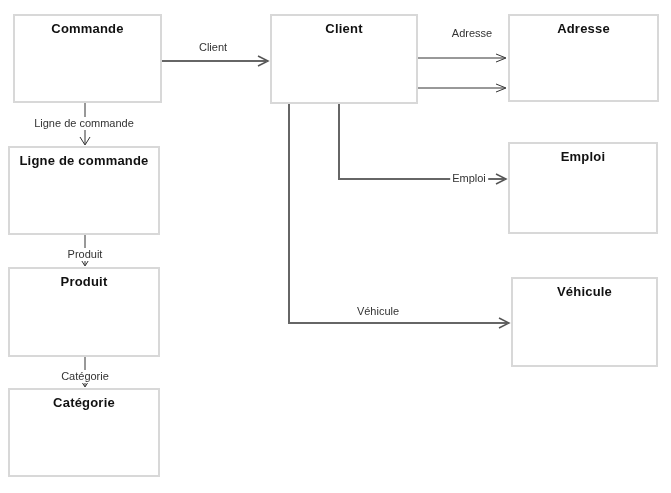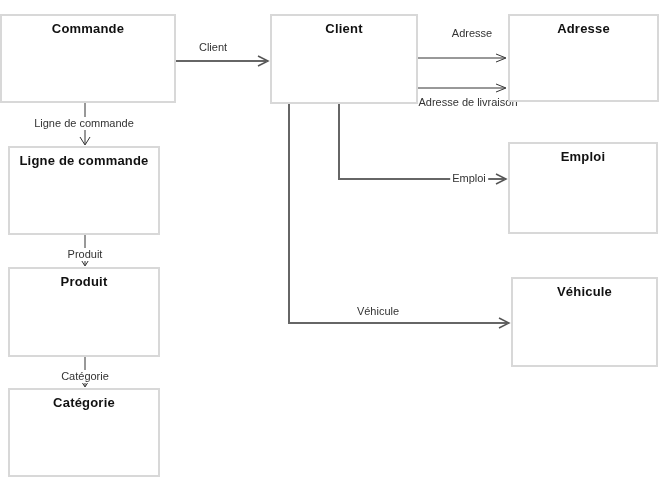--- a/index.html
+++ b/index.html
@@ -97,25 +97,24 @@
 
     <path class="edge-thick" d="M289,104 V323 H507"></path>
     <polyline class="arrow-thick" points="499,318 509,323 499,328"></polyline>
   </svg>
 
   <div class="edge-label" style="left:213px; top:41px;">Client</div>
   <div class="edge-label" style="left:84px; top:117px;">Ligne de commande</div>
   <div class="edge-label" style="left:85px; top:248px;">Produit</div>
   <div class="edge-label" style="left:85px; top:370px;">Catégorie</div>
   <div class="edge-label" style="left:472px; top:27px;">Adresse</div>
-  <div class="edge-label" style="left:468px; top:96px;">Adresse de livraison</div>
   <div class="edge-label" style="left:469px; top:172px;">Emploi</div>
   <div class="edge-label" style="left:378px; top:305px;">Véhicule</div>
 
-  <div class="node" style="left:0; top:14px; width:176px; height:89px;">
+  <div class="node" style="left:13px; top:14px; width:149px; height:89px;">
     <div class="node-title">Commande</div>
   </div>
 
   <div class="node" style="left:8px; top:146px; width:152px; height:89px;">
     <div class="node-title">Ligne de commande</div>
   </div>
 
   <div class="node" style="left:8px; top:267px; width:152px; height:90px;">
     <div class="node-title">Produit</div>
   </div>

